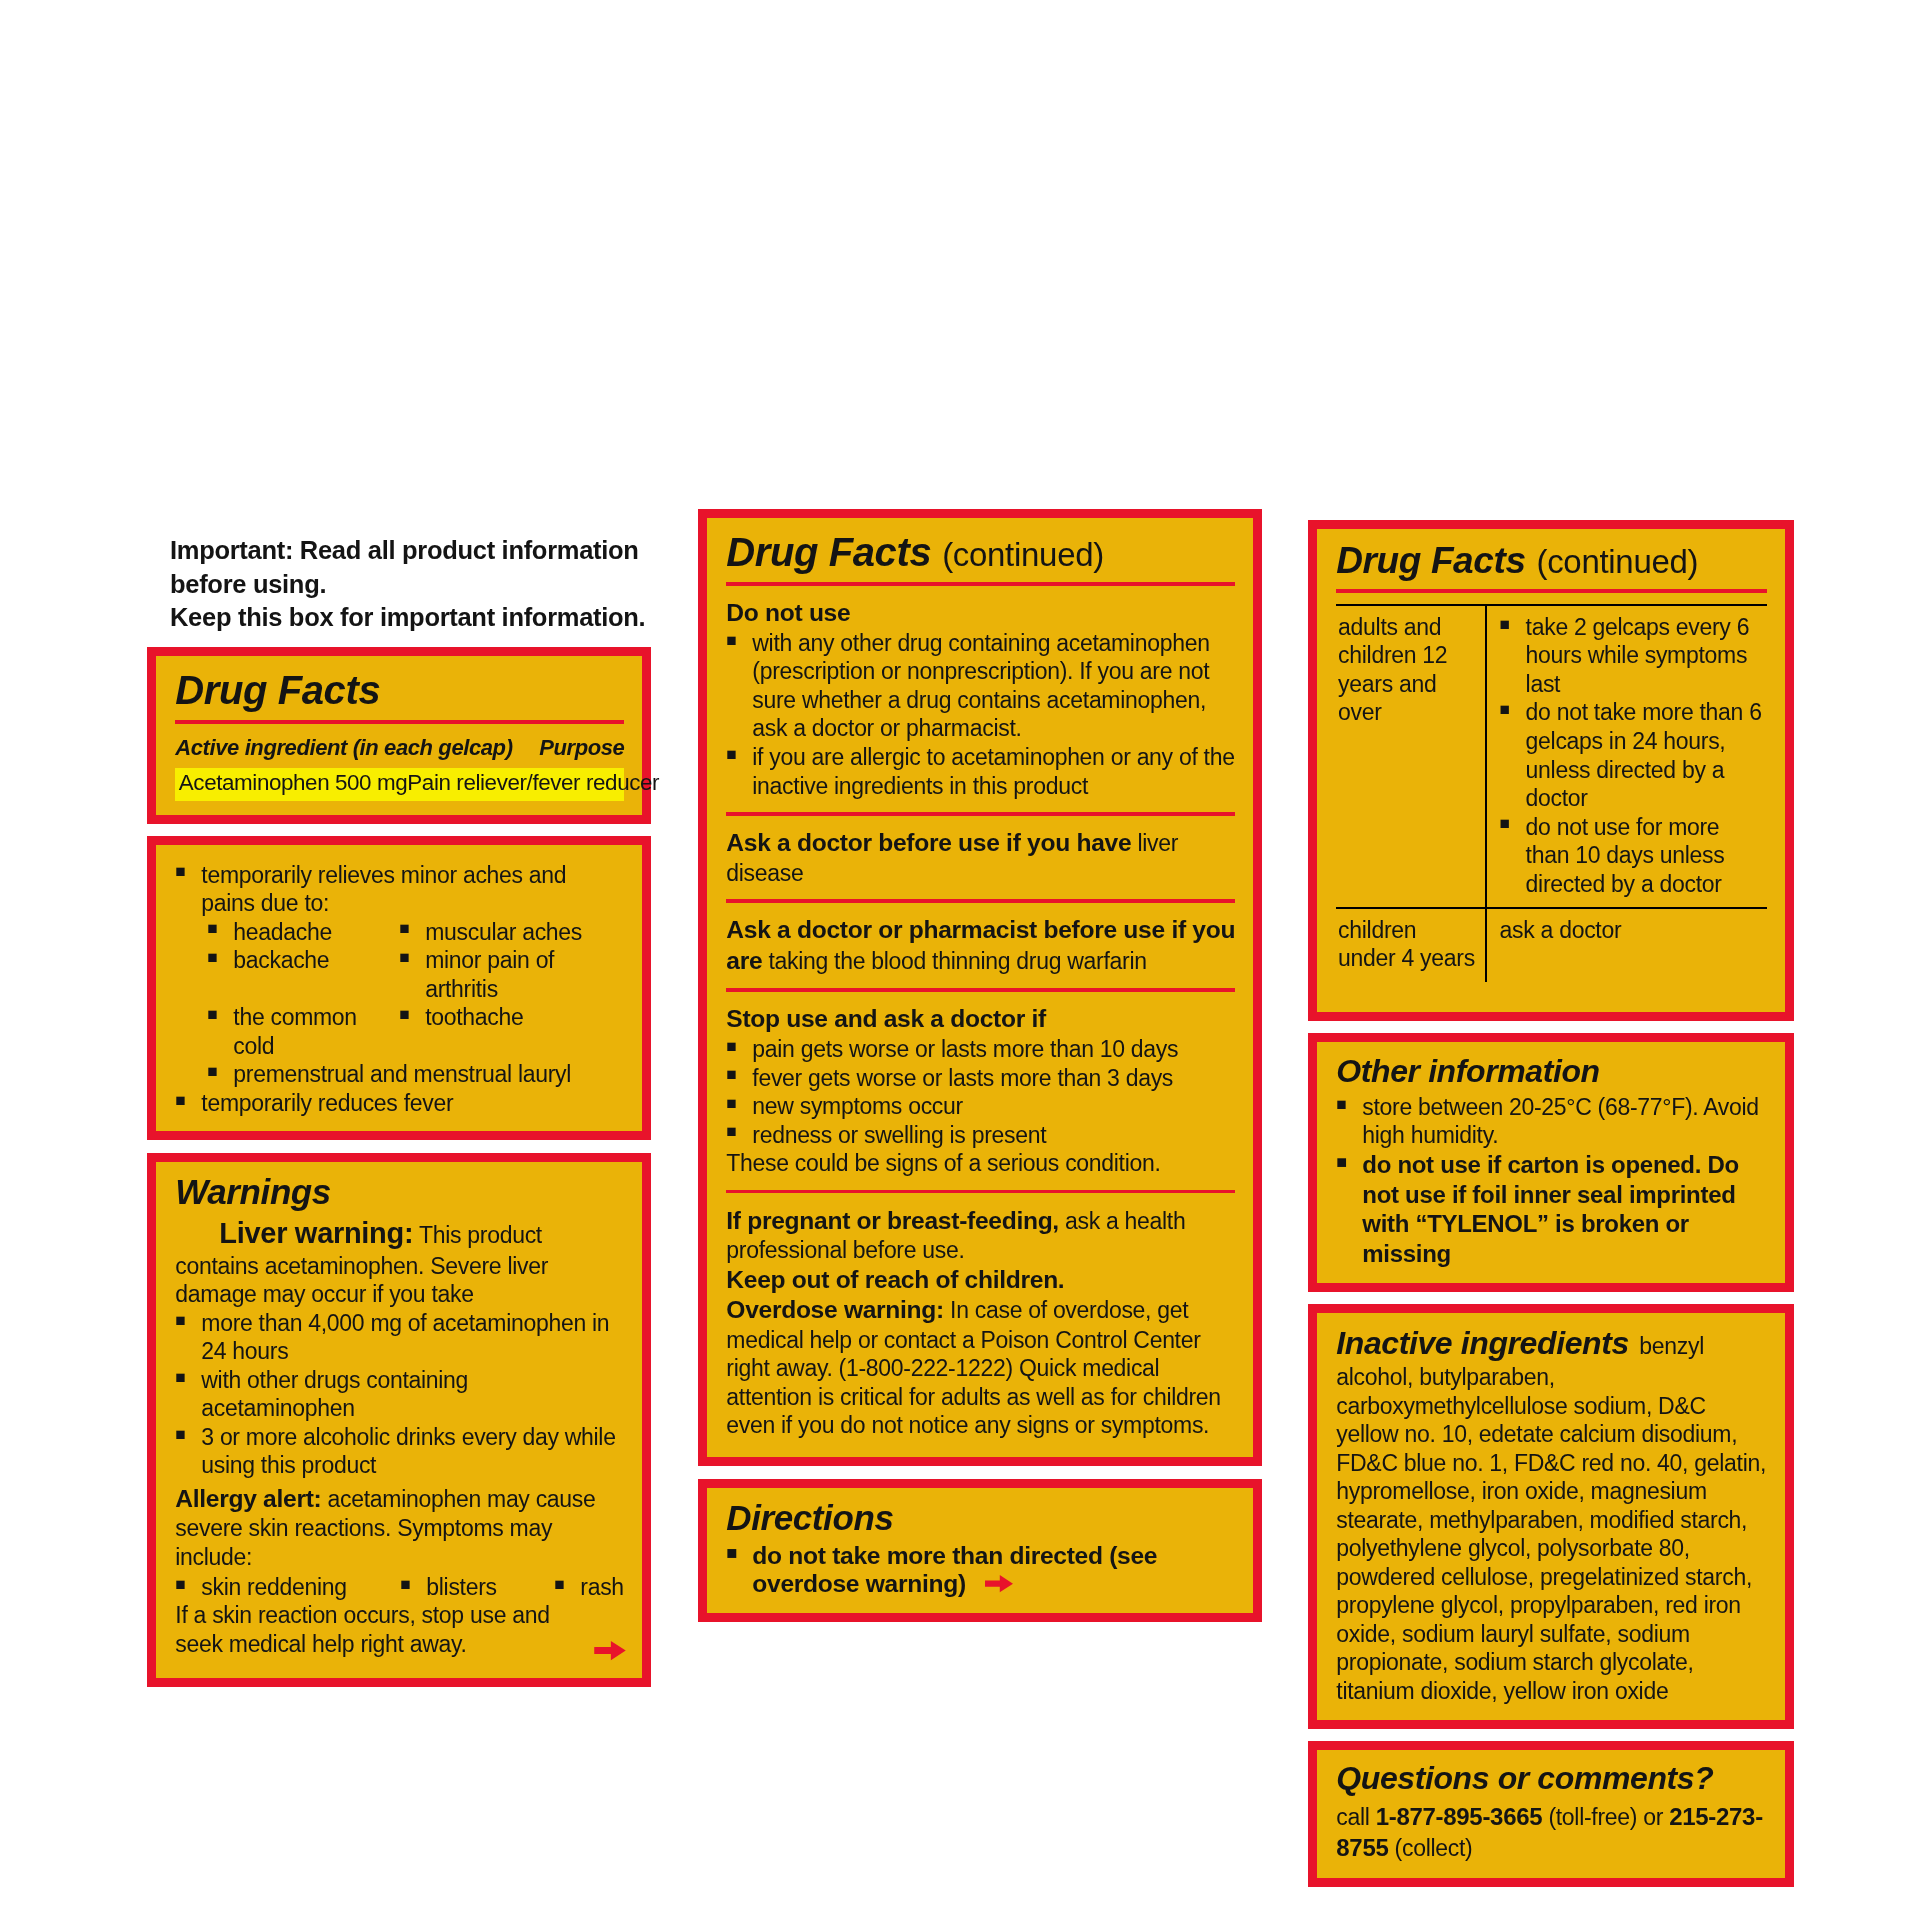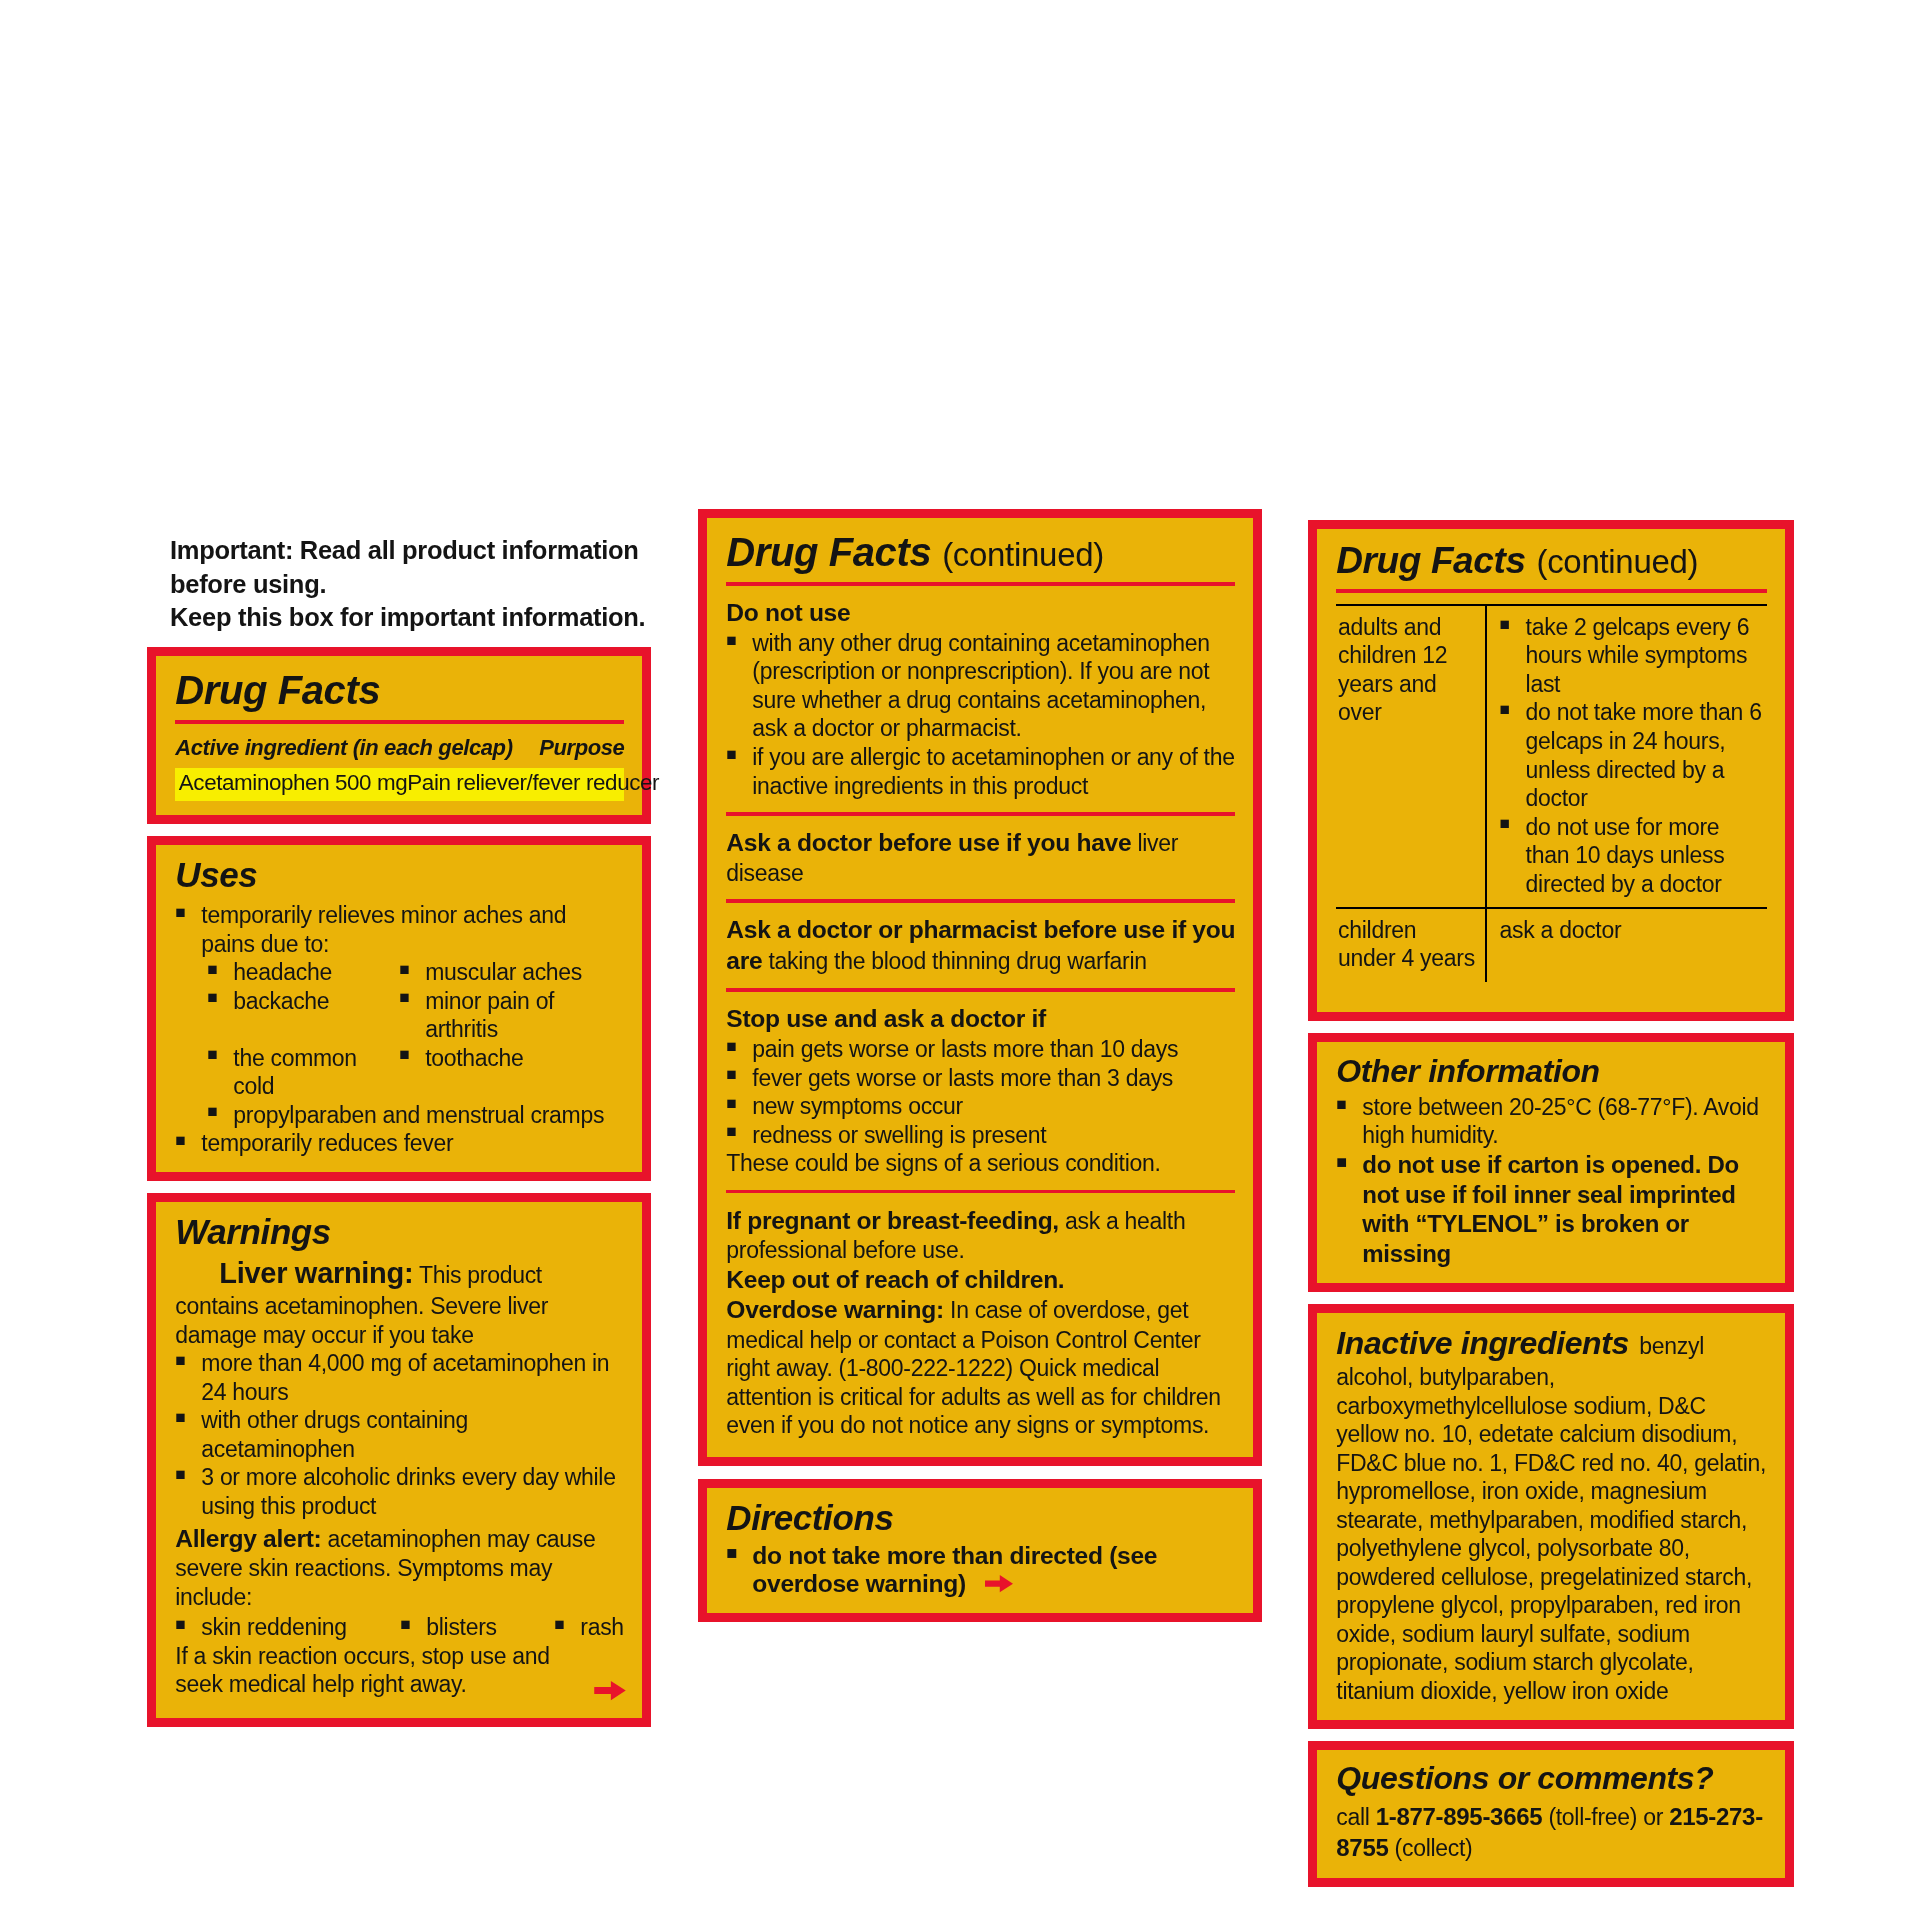--- a/index.html
+++ b/index.html
@@ -85,31 +85,30 @@
         <span>Purpose</span>
       </div>
       <div class="ai-line">
         <span>Acetaminophen 500 mg</span>
           <span class="leader">................................................................</span>
           <span>Pain reliever/fever reducer</span>
       </div>
     </div>
 
     <div class="rbox">
-      <div class="h1">Uses</div>
       <div class="body-t b mt6">temporarily relieves minor aches and pains due to:</div>
       <div class="uses-grid body-t">
         <div class="b">headache</div>
         <div class="b">muscular aches</div>
         <div class="b">backache</div>
         <div class="b">minor pain of arthritis</div>
         <div class="b">the common cold</div>
         <div class="b">toothache</div>
       </div>
-      <div class="body-t b sub">propylparaben and menstrual cramps</div>
+      <div class="body-t b sub">premenstrual and menstrual lauryl</div>
       <div class="body-t b">temporarily reduces fever</div>
     </div>
 
     <div class="rbox" style="padding-bottom:19.3px;">
       <div class="h1">Warnings</div>
       <div class="body-t mt4">
         <span class="bl" style="font-size:29px;margin-left:44px;">Liver warning:</span>
         <span>This product contains acetaminophen. Severe liver damage may occur if you take</span>
       </div>
       <div class="body-t b">more than 4,000 mg of acetaminophen in 24 hours</div>

